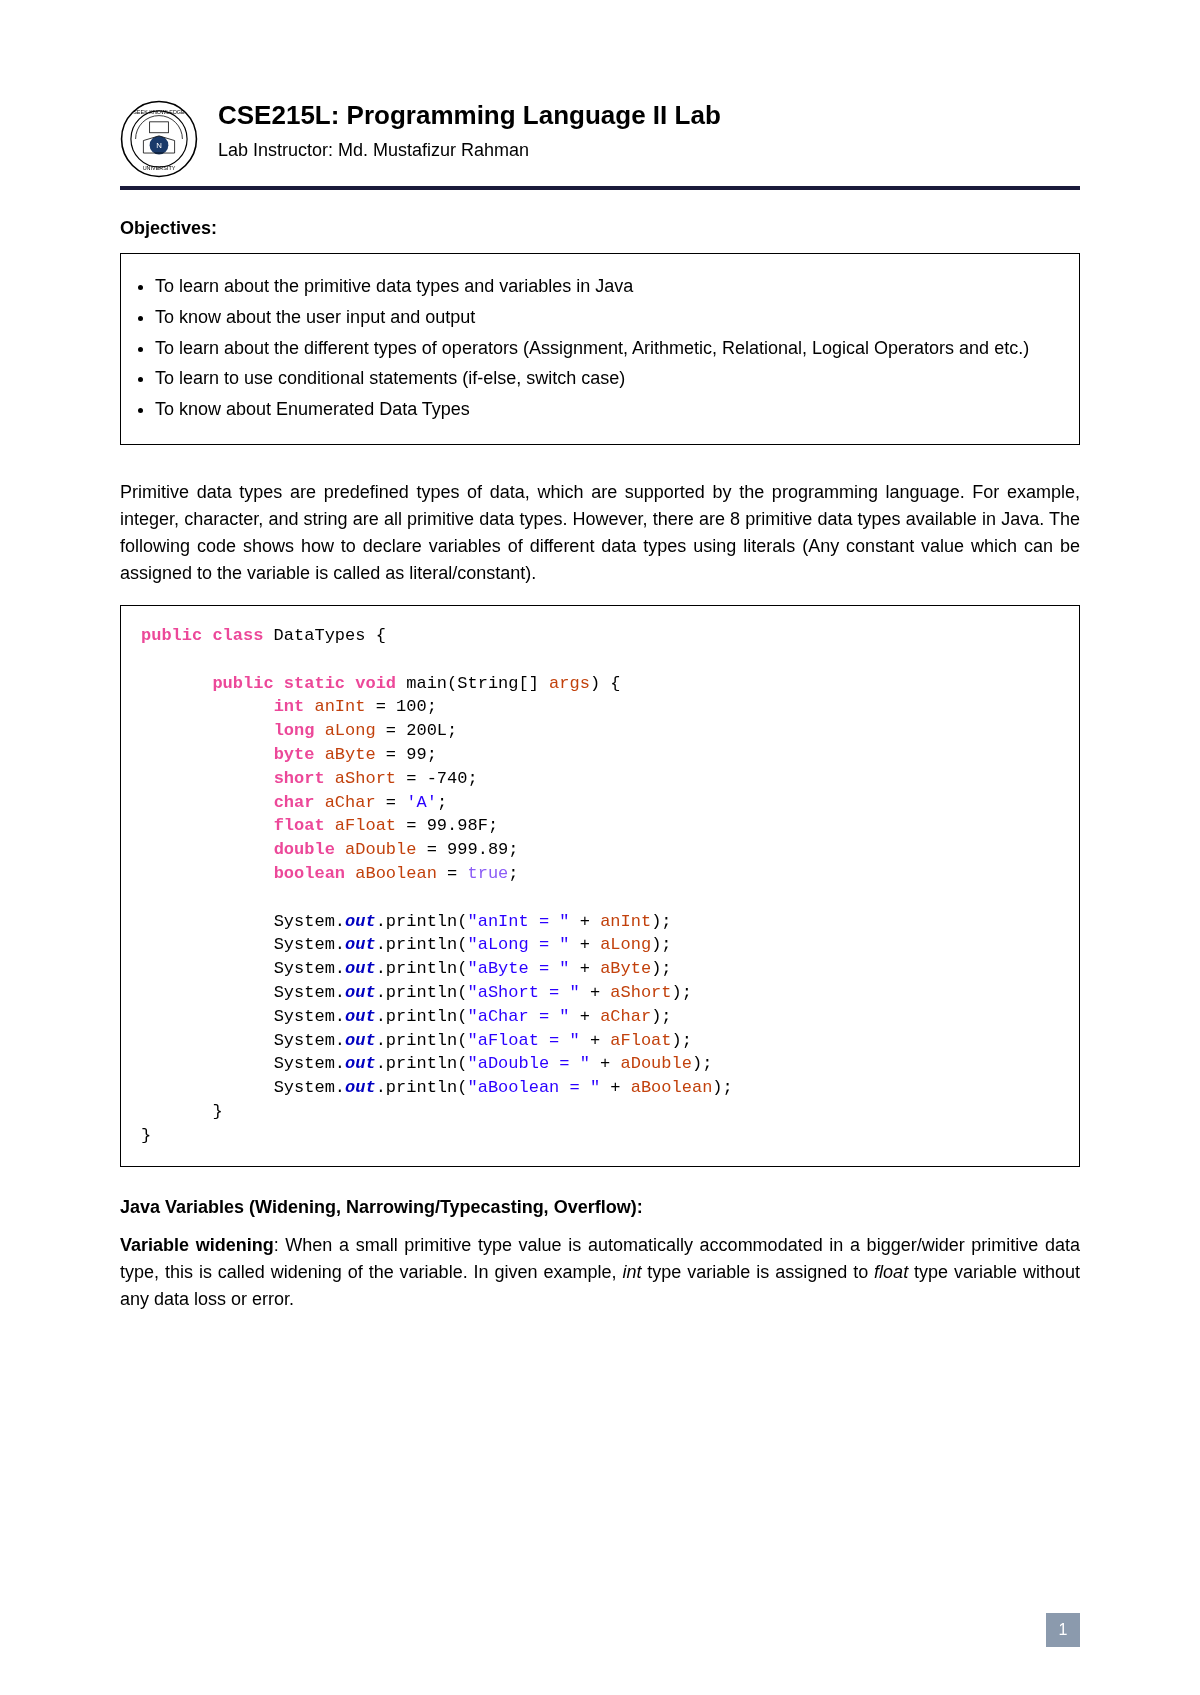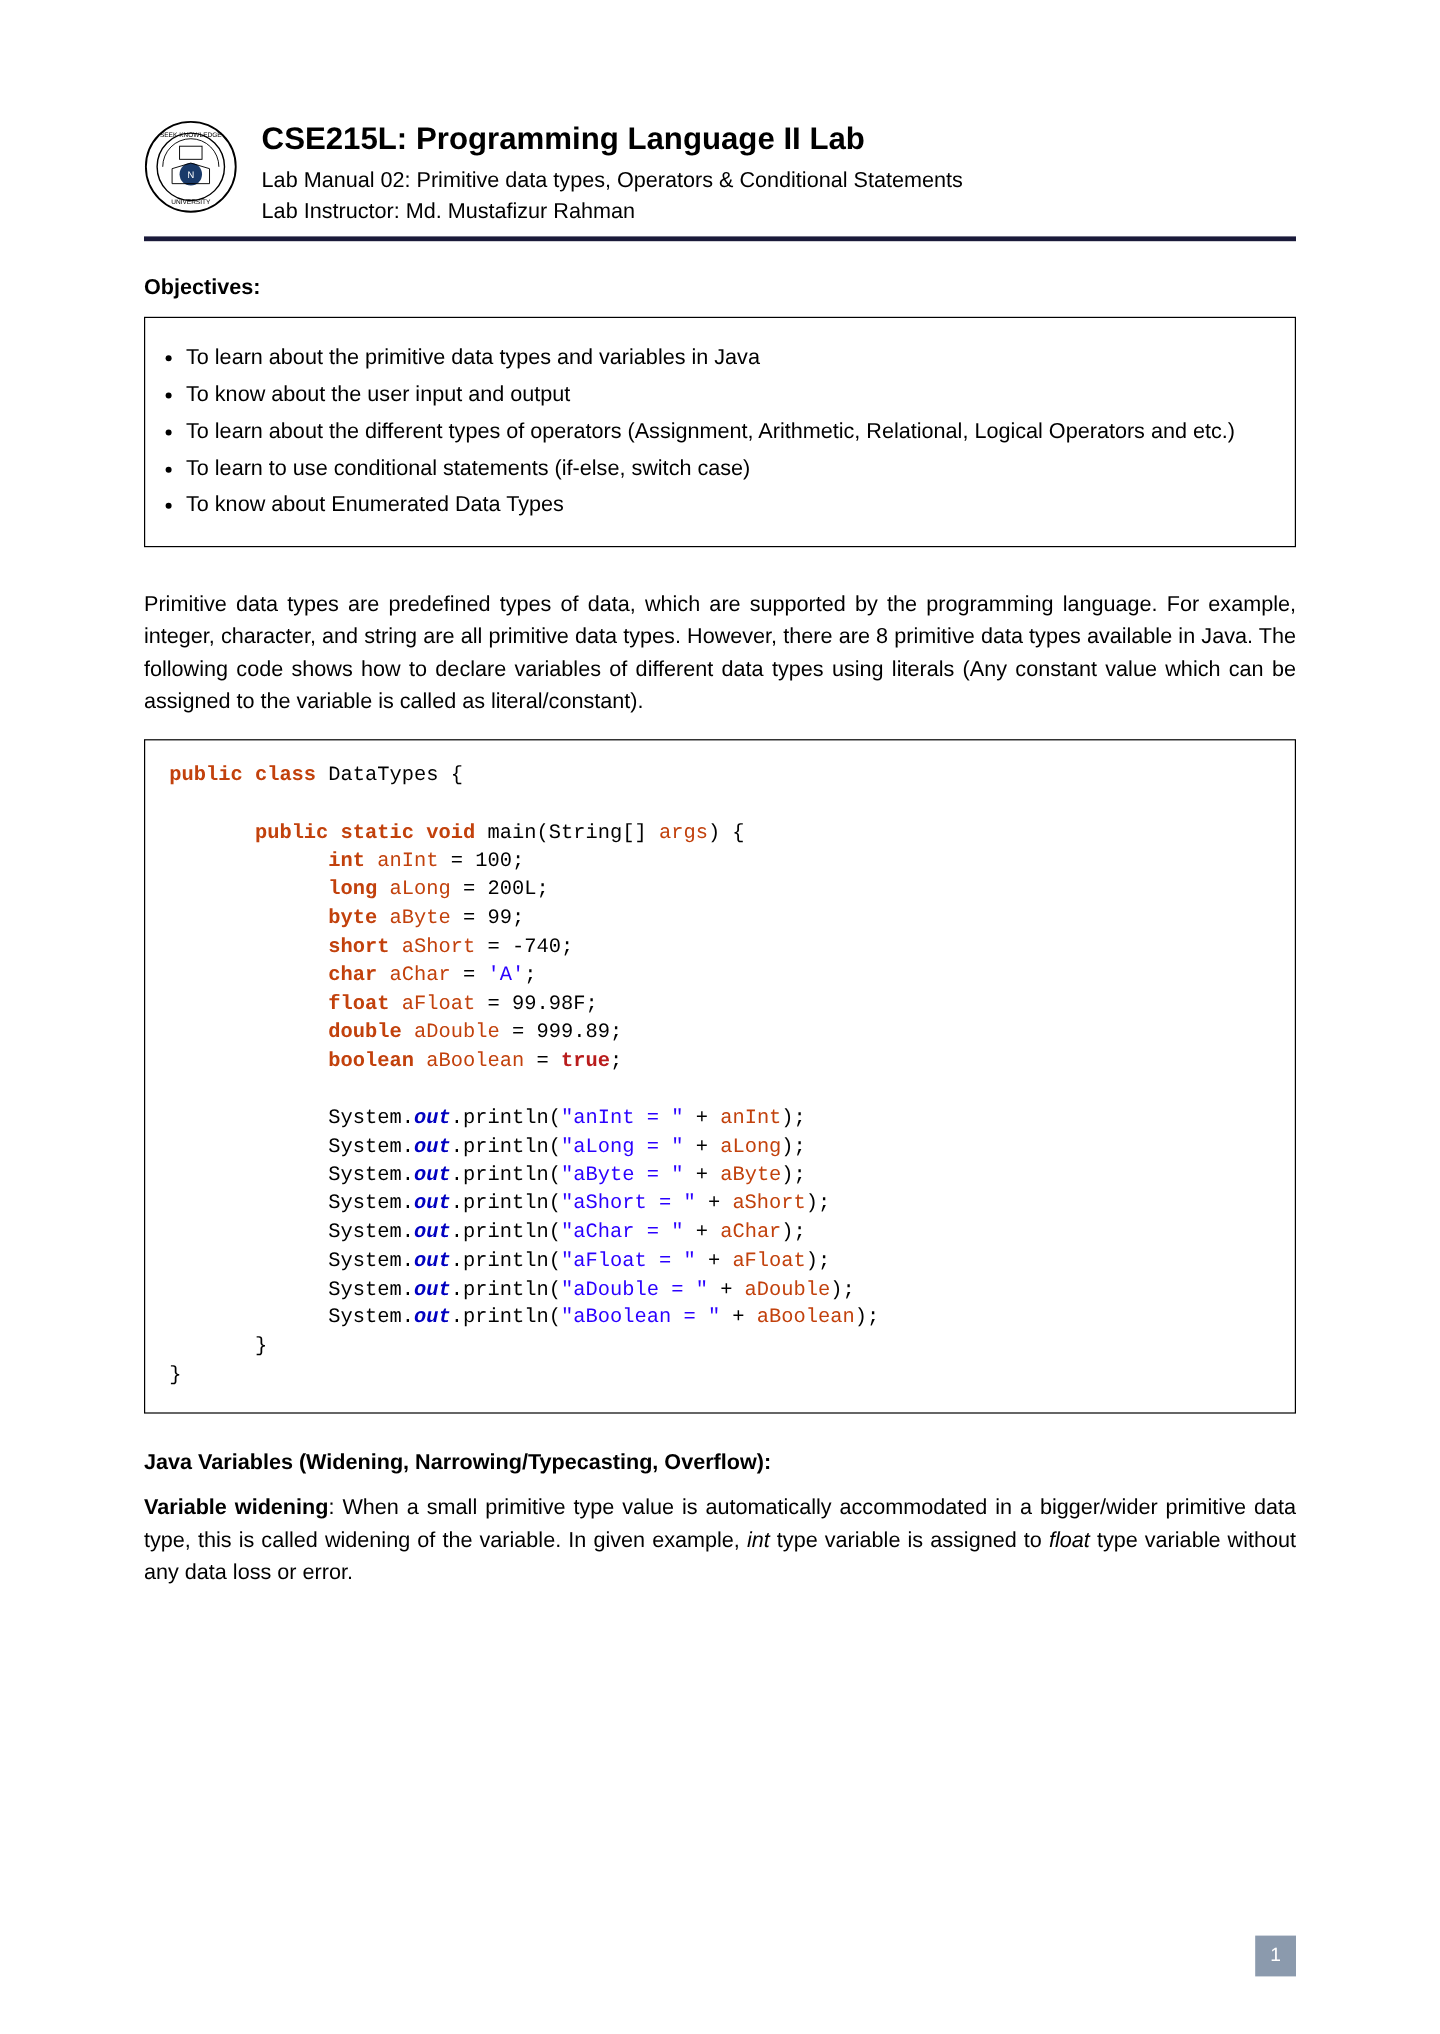--- a/index.html
+++ b/index.html
@@ -69,25 +69,25 @@
   }
   .code-box {
     border: 1.5px solid #000;
     padding: 18px 20px;
     font-family: Consolas, "Courier New", monospace;
     font-size: 17px;
     line-height: 1.4;
     white-space: pre;
     margin-bottom: 30px;
   }
-  .kw { color: #c2410c; font-weight: bold; }
+  .kw { color: #ec4899; font-weight: bold; }
   .var { color: #c2410c; }
   .str { color: #2a00ff; }
   .itfield { color: #0000c0; font-style: italic; font-weight: bold; }
-  .lit { color: #b91c1c; font-weight: bold; }
+  .lit { color: #8b5cf6; font-weight: normal; }
   .pagenum {
     position: absolute;
     bottom: 48px;
     right: 120px;
     background: #8b9aad;
     color: #fff;
     width: 34px;
     height: 34px;
     display: flex;
     align-items: center;
@@ -108,21 +108,20 @@
       <path d="M20,50 A30,30 0 0,1 80,50" fill="none" stroke="#000" stroke-width="1"></path>
       <text x="50" y="18" font-size="7" text-anchor="middle" fill="#000">SEEK KNOWLEDGE</text>
       <text x="50" y="90" font-size="7" text-anchor="middle" fill="#000">UNIVERSITY</text>
       <rect x="38" y="28" width="24" height="14" fill="none" stroke="#000" stroke-width="1"></rect>
       <circle cx="50" cy="58" r="12" fill="#1a3a6a"></circle>
       <text x="50" y="62" font-size="10" text-anchor="middle" fill="#fff">N</text>
       <path d="M30,52 L50,46 L70,52 L70,68 L30,68 Z" fill="none" stroke="#000" stroke-width="1"></path>
     </svg>
     <div class="header-text">
       <h1>CSE215L: Programming Language II Lab</h1>
-      <p class="subline">Lab Manual 02: Primitive data types, Operators &amp; Conditional Statements</p>
       <p class="subline">Lab Instructor: Md. Mustafizur Rahman</p>
     </div>
   </div>
 
   <hr class="divider">
 
   <p class="section-title">Objectives:</p>
 
   <div class="objectives-box">
     <ul>

